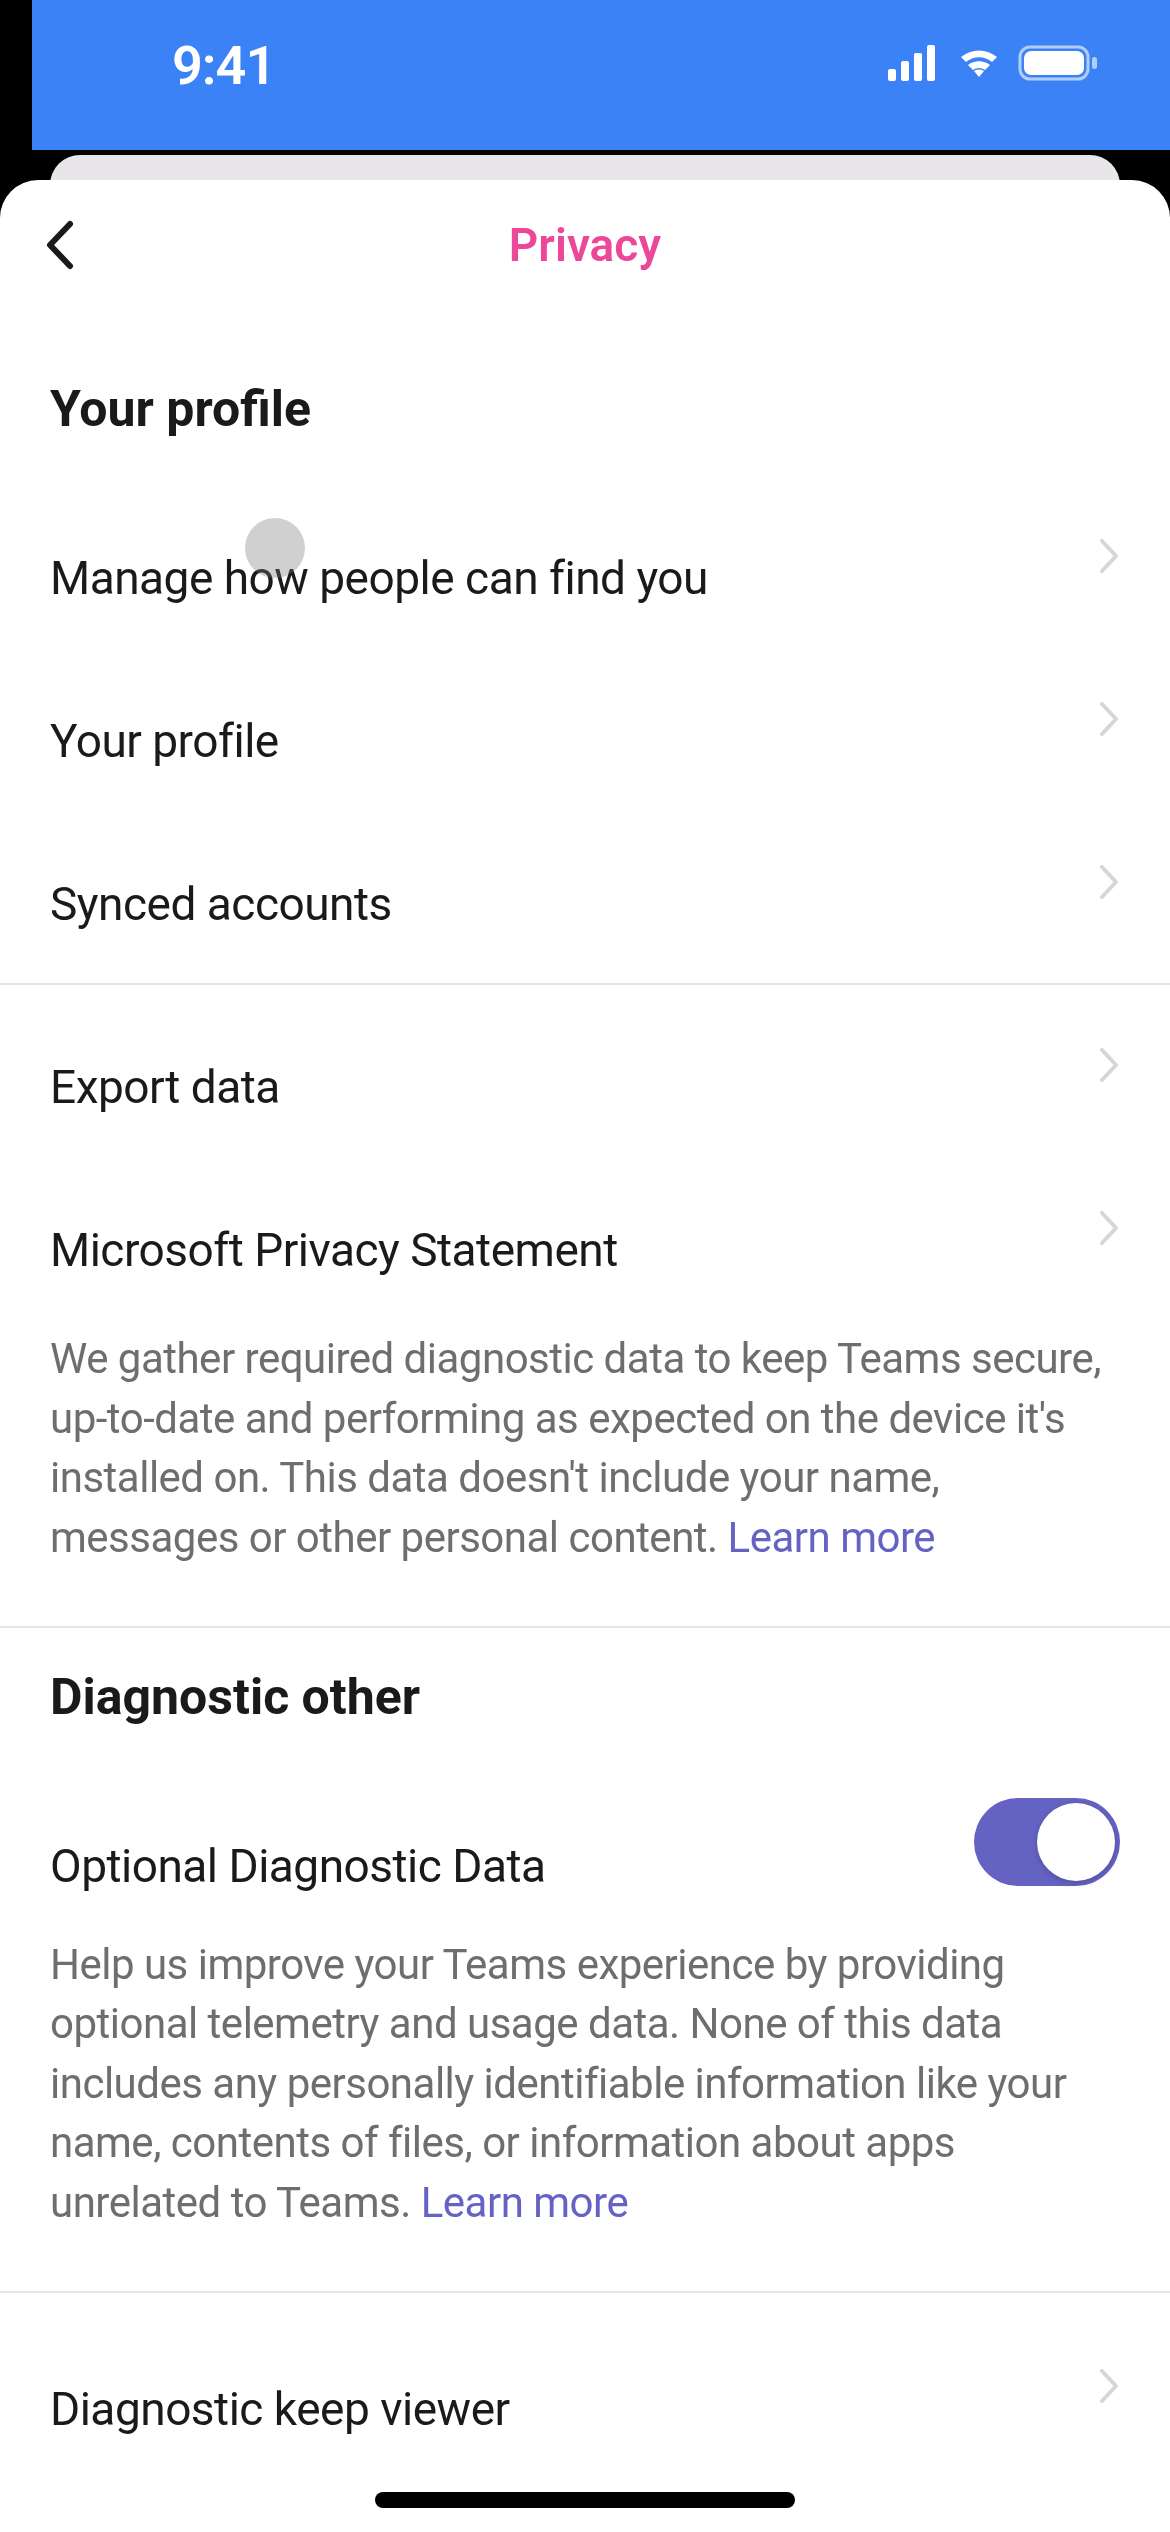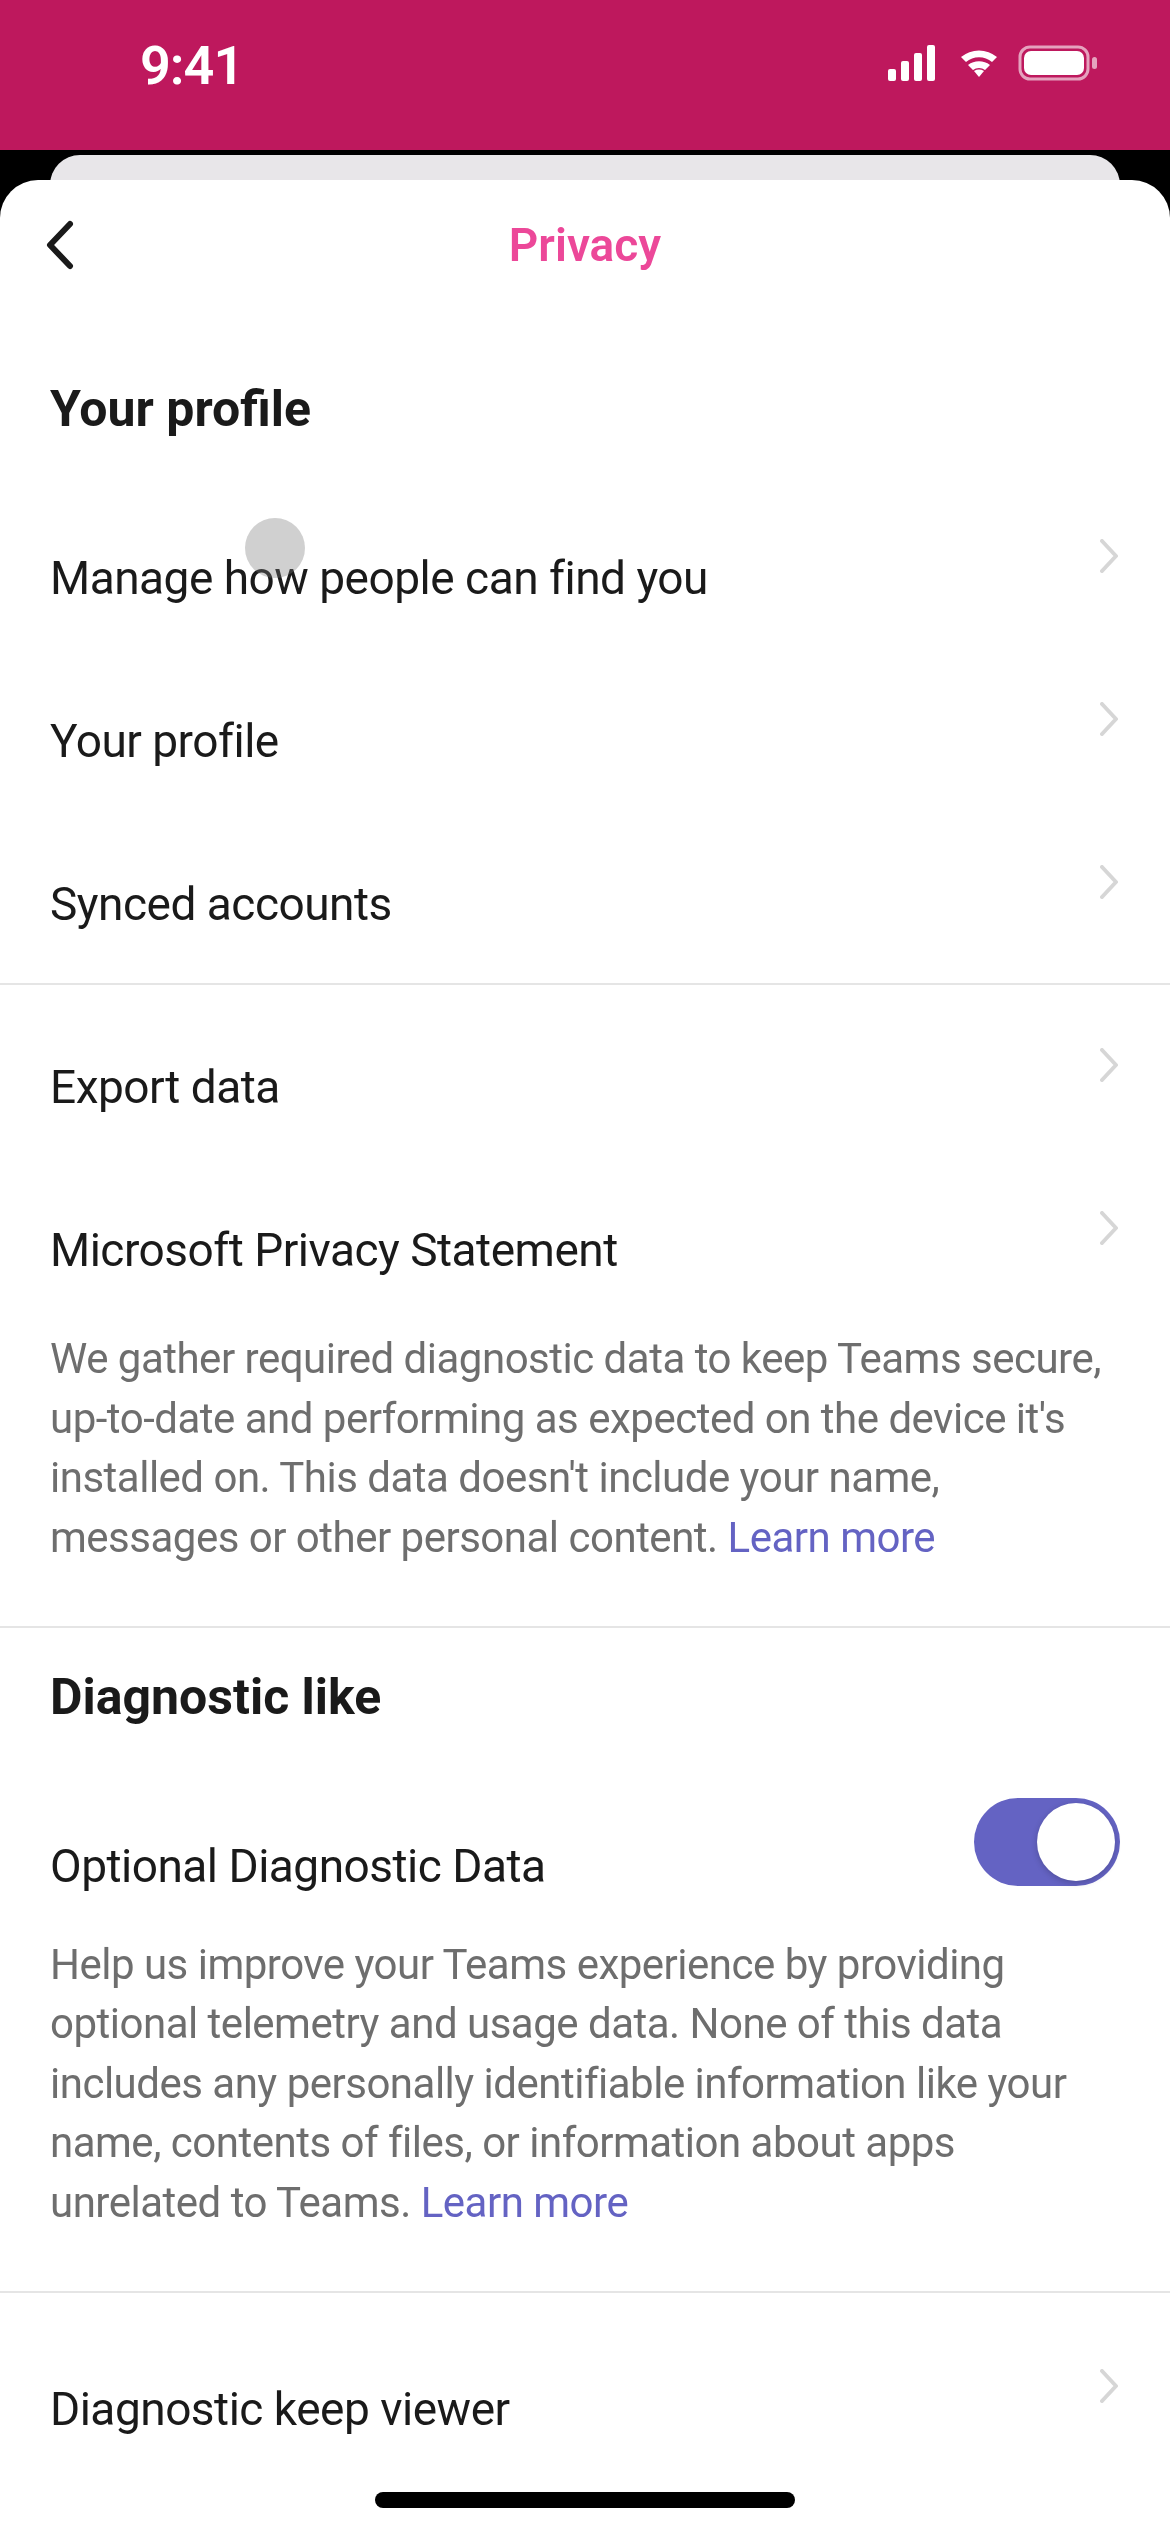--- a/index.html
+++ b/index.html
@@ -11,26 +11,27 @@
     }
     body {
       width: 1170px;
       height: 2532px;
       background: #000;
       position: relative;
       overflow: hidden;
     }
     .status-bar {
       height: 150px;
-      background: #be185d;
+      background: #3b82f6;
       display: flex;
       justify-content: space-between;
       align-items: center;
       padding: 0 60px 20px 60px;
       color: #fff;
+      margin-left: 32px;
     }
     .status-time {
       font-size: 54px;
       font-weight: 600;
       letter-spacing: -1px;
       padding-left: 80px;
     }
     .status-icons {
       display: flex;
       align-items: center;
@@ -268,21 +269,21 @@
           </svg>
       </span>
     </div>
 
     <div class="description-text">
       <span>We gather required diagnostic data to keep Teams secure, up-to-date and performing as expected on the device it's installed on. This data doesn't include your name, messages or other personal content. </span><span class="learn-more">Learn more</span>
     </div>
 
     <div class="section-divider"></div>
 
-    <div class="section-header">Diagnostic like</div>
+    <div class="section-header">Diagnostic other</div>
 
     <div class="toggle-row">
       <span class="row-label">Optional Diagnostic Data</span>
       <div class="toggle">
         <div class="toggle-knob"></div>
       </div>
     </div>
 
     <div class="description-text">
       <span>Help us improve your Teams experience by providing optional telemetry and usage data. None of this data includes any personally identifiable information like your name, contents of files, or information about apps unrelated to Teams. </span><span class="learn-more">Learn more</span>

